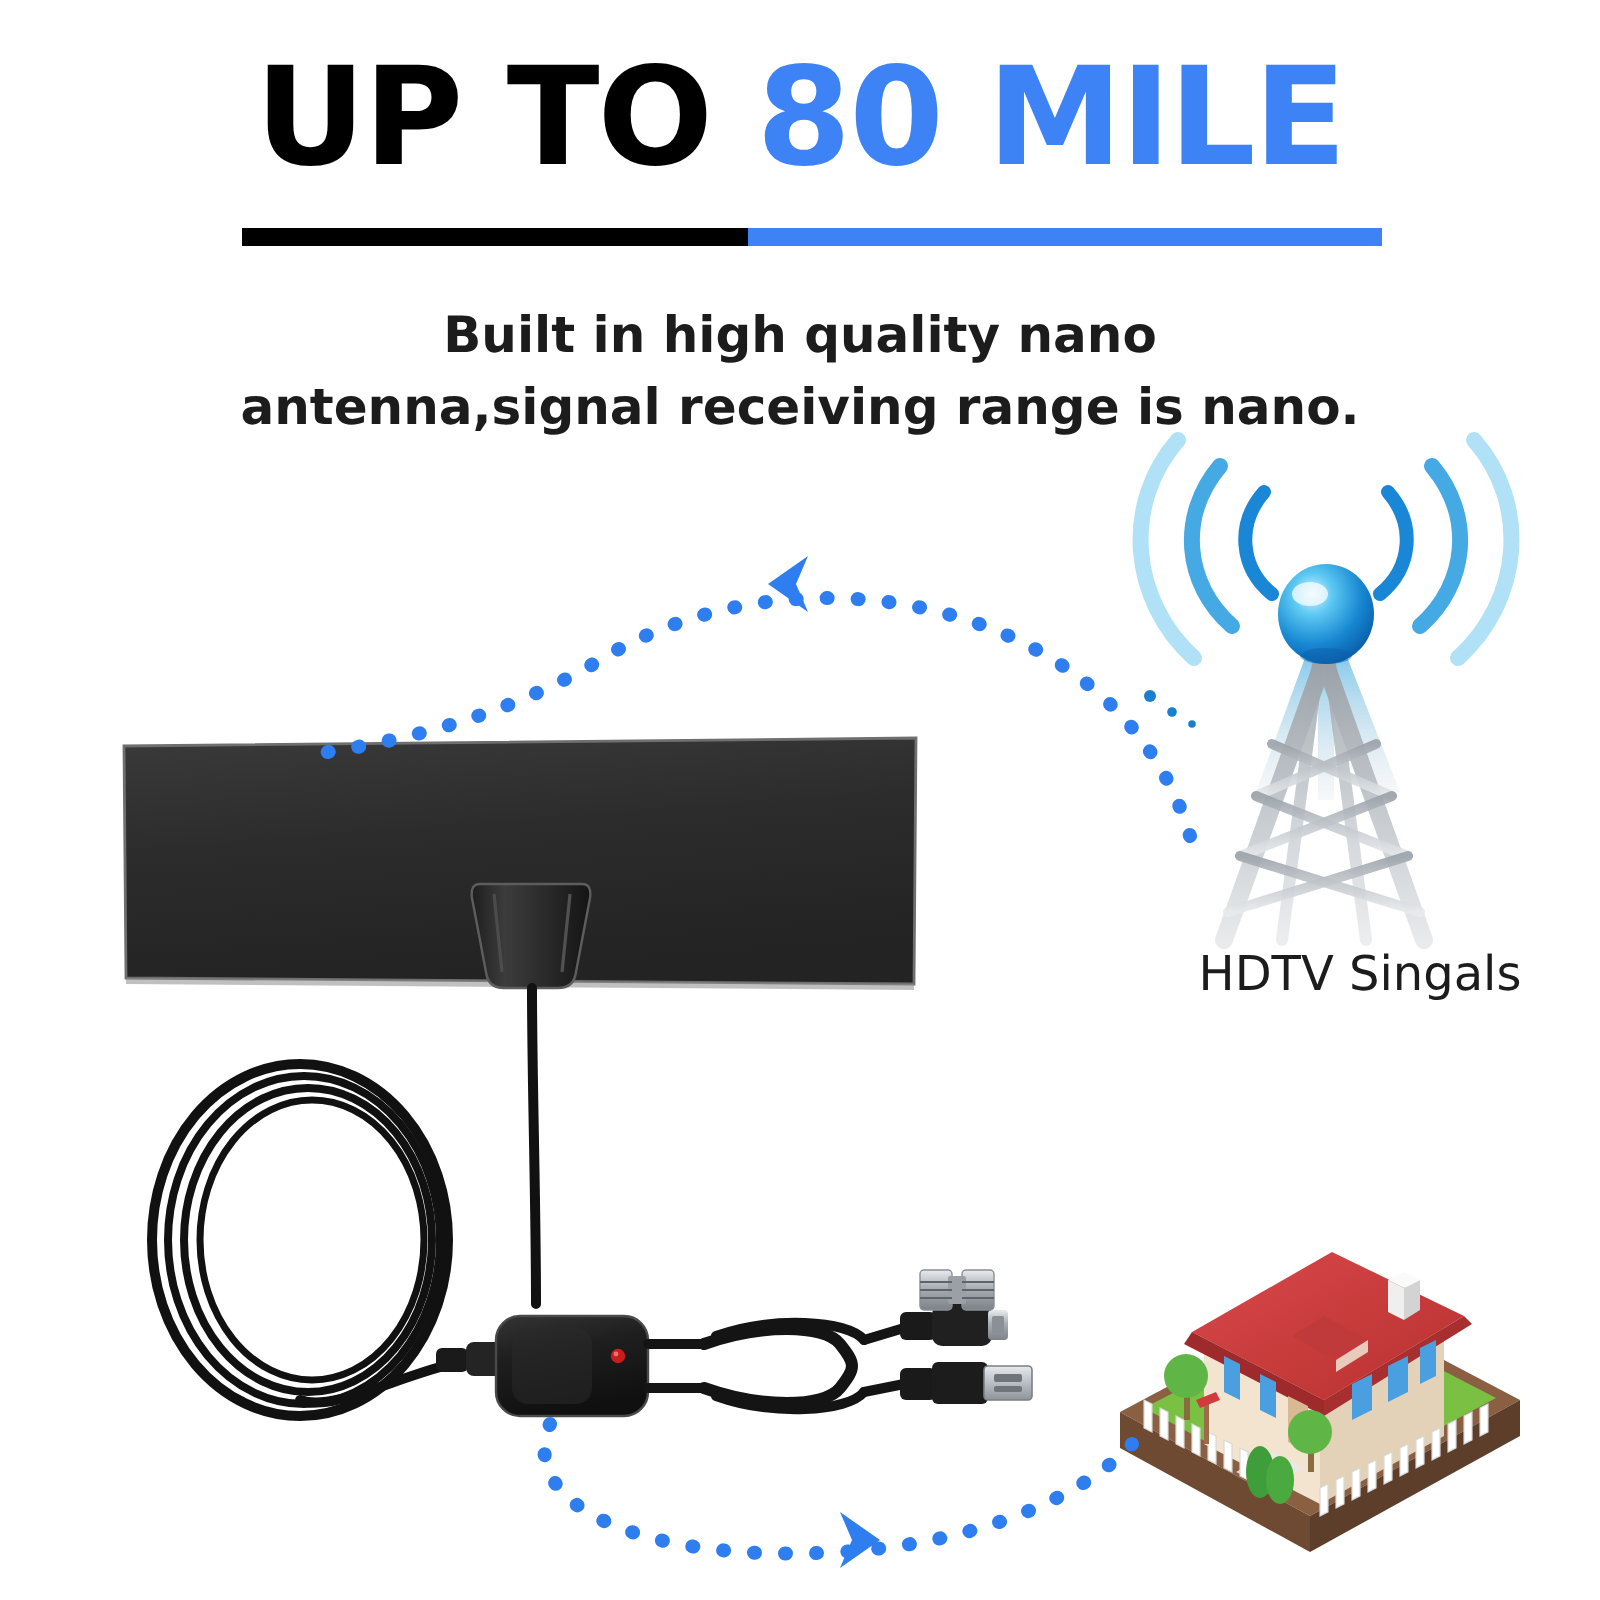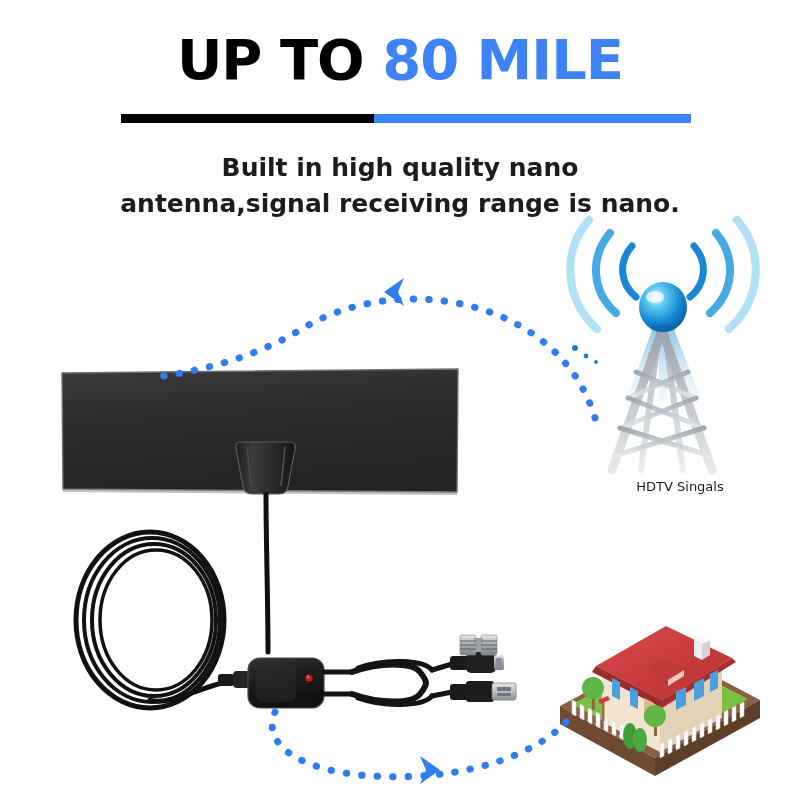--- a/index.html
+++ b/index.html
@@ -24,21 +24,21 @@
 
   
   .headline {
     position: absolute;
     top: 18px;
     left: 0;
     width: 800px;
     text-align: center;
     white-space: nowrap;
     font-weight: 700;
-    font-size: 56px;
+    font-size: 68px;
     line-height: 84px;
     letter-spacing: -1px;
     font-family: "DejaVu Sans", "Liberation Sans", sans-serif;
   }
   .headline .hl-dark { color: #000000; }
   .headline .hl-accent { color: #3d83f5; }
 
   .rule {
     position: absolute;
     top: 114px;
@@ -74,21 +74,21 @@
   .subtitle .sub-line { display: block; }
 
   
   .tower-caption {
     position: absolute;
     top: 474px;
     left: 560px;
     width: 240px;
     text-align: center;
     color: #1c1c1c;
-    font-size: 13px;
+    font-size: 24px;
     line-height: 26px;
     font-family: "DejaVu Sans", "Liberation Sans", sans-serif;
   }
 
   
   .art {
     position: absolute;
     top: 0;
     left: 0;
     width: 800px;

